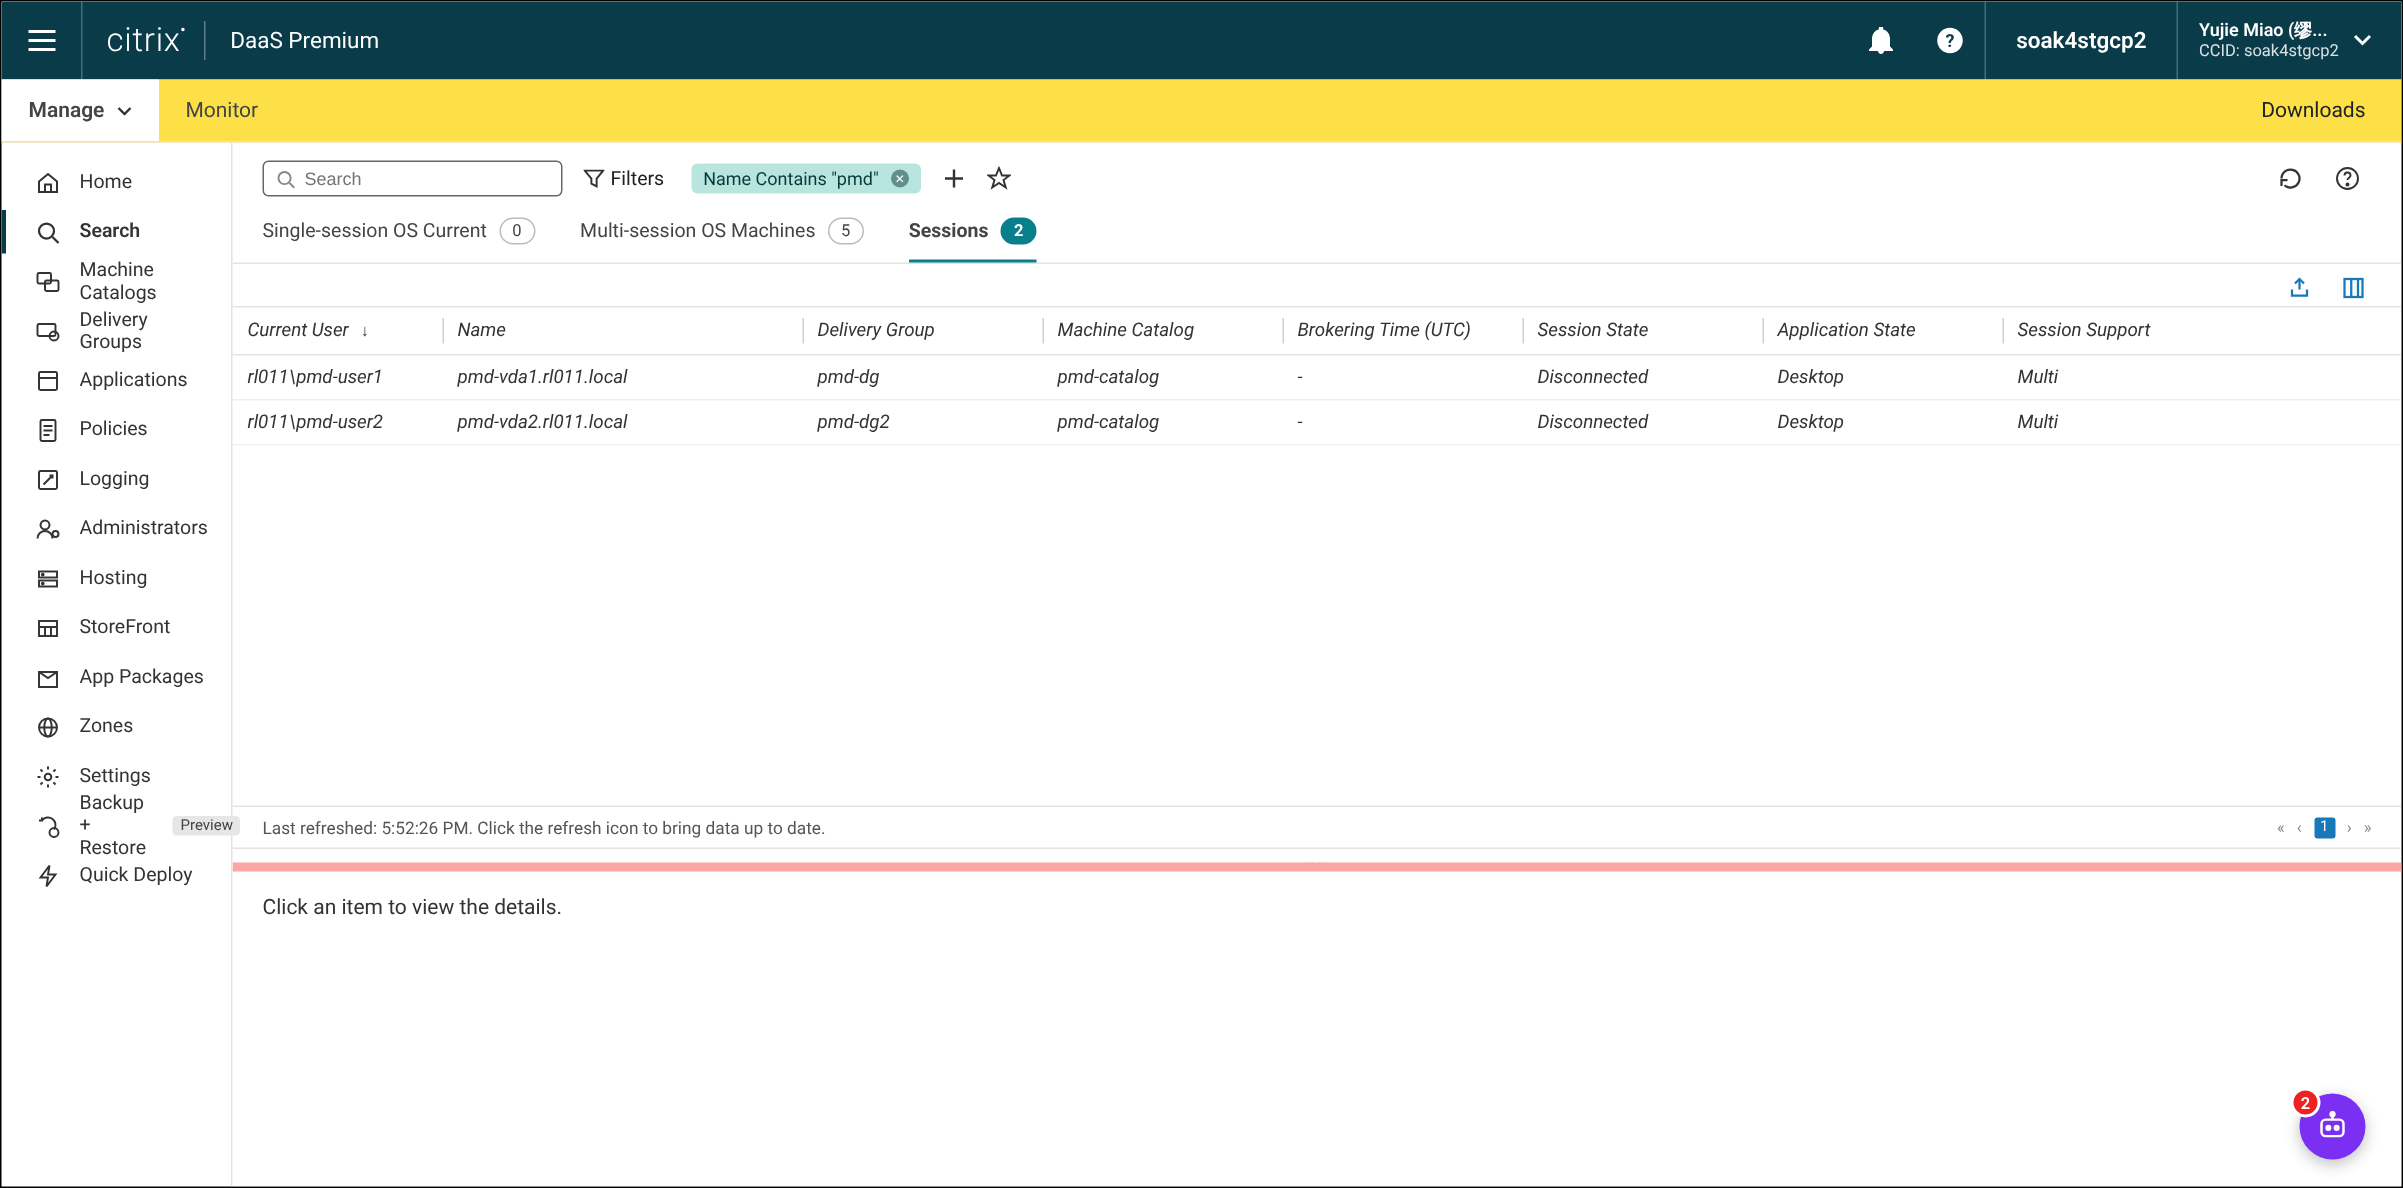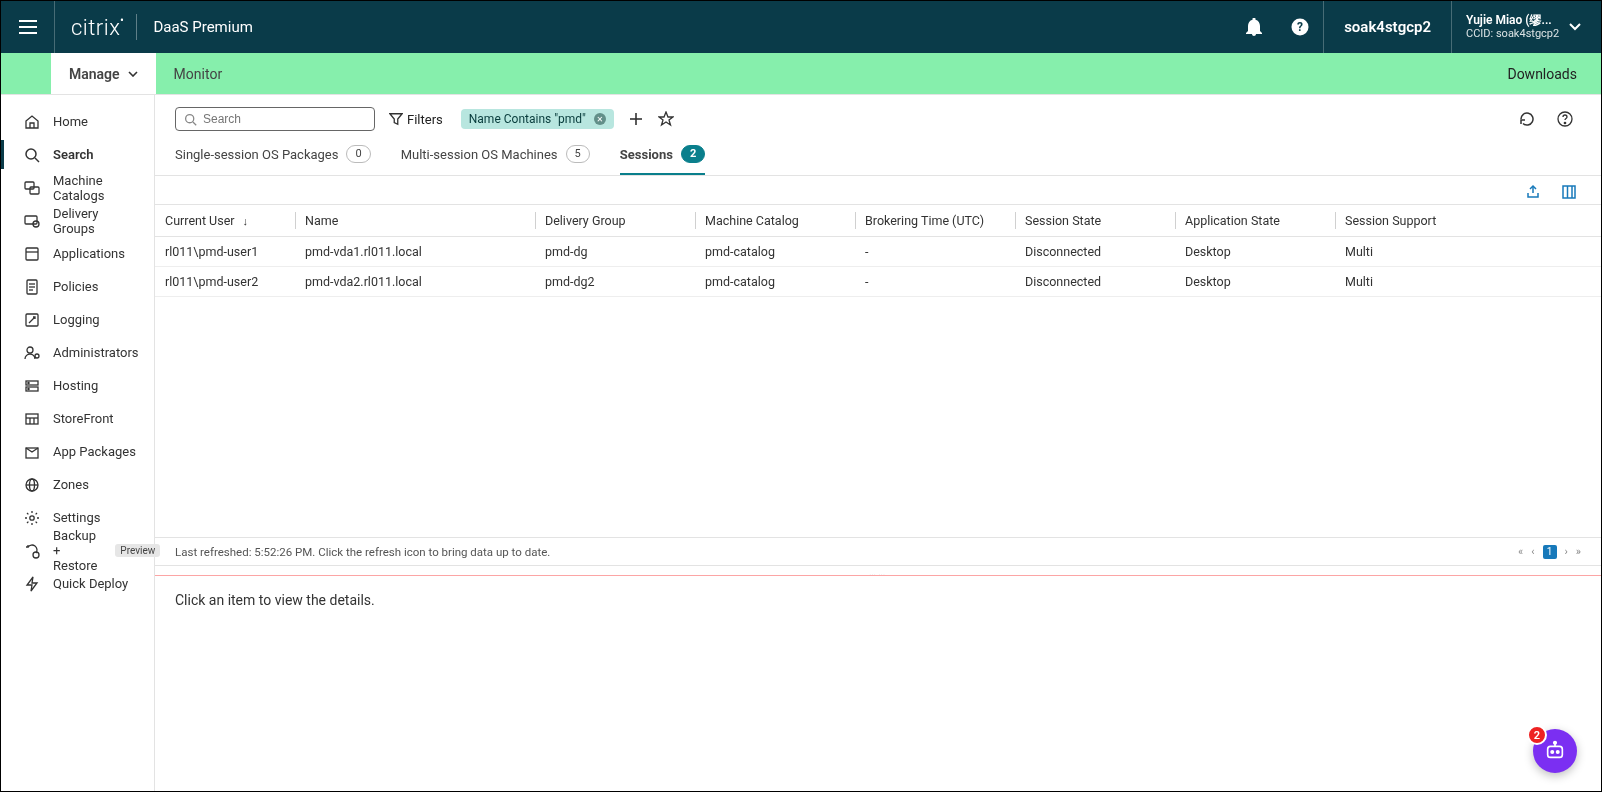--- a/index.html
+++ b/index.html
@@ -15,21 +15,21 @@
   .branddiv { width:1px; height:26px; background:rgba(255,255,255,.35); }
   .brandtitle { font-size:15px; font-weight:400; }
   .topright { margin-left:auto; display:flex; align-items:center; height:52px; }
   .topicon-slot { width:46px; height:52px; display:flex; align-items:center; justify-content:center; }
   .tenant { padding:0 20px; font-size:15px; font-weight:600; border-left:1px solid rgba(255,255,255,.25); height:52px; display:flex; align-items:center;}
   .userbox { border-left:1px solid rgba(255,255,255,.25); height:52px; display:flex; align-items:center; padding:0 14px; gap:10px; min-width:150px;}
   .userbox .uname { font-size:12px; font-weight:600; line-height:14px;}
   .userbox .ccid { font-size:11px; opacity:.85; line-height:14px;}
 
   
-  .navrow { height:42px; background:#86efac; border-bottom:1px solid #e3e3e3; display:flex; align-items:stretch; padding-left:50px;}
+  .navrow { height:42px; background:#fde047; border-bottom:1px solid #e3e3e3; display:flex; align-items:stretch; }
   .navtab { display:flex; align-items:center; padding:0 18px; font-size:14px; color:#444; cursor:pointer;}
   .navtab.active { background:#fff; font-weight:600;}
   .navtab .chev { margin-left:8px;}
   .navspacer{flex:1;}
   .downloads { display:flex; align-items:center; padding:0 24px; font-size:14px; color:#222;}
 
   
   .bodyrow { display:flex; height:calc(792px - 52px - 42px - 2px);}
   .sidebar { width:154px; border-right:1px solid #e3e3e3; padding-top:10px; position:relative;}
   .sideitem { height:33px; display:flex; align-items:center; gap:12px; padding:0 14px 0 22px; font-size:13px; color:#333; cursor:pointer; position:relative;}
@@ -55,36 +55,36 @@
   .tab { display:flex; align-items:center; gap:8px; font-size:13px; color:#444; padding-bottom:10px; cursor:pointer; border-bottom:2px solid transparent;}
   .tab.active { font-weight:700; border-bottom-color:#0a7f8c;}
   .countpill { border:1px solid #bbb; border-radius:10px; padding:0 8px; font-size:11px; min-width:22px; text-align:center; line-height:16px; height:18px; display:inline-flex; align-items:center; justify-content:center;}
   .countpill.solid { background:#0a7f8c; border-color:#0a7f8c; color:#fff;}
 
   
   .tableactions { display:flex; justify-content:flex-end; gap:20px; padding:8px 24px 4px 0; }
   .tableactions svg { color:#1779ba; }
 
   
-  .tablewrap { overflow:auto;}
+  .tablewrap { overflow:auto;font-style:italic;}
   table.grid { width:100%; border-collapse:collapse; font-size:12.5px;}
   table.grid th { text-align:left; font-weight:400; color:#333; padding:8px 10px; border-top:1px solid #e3e3e3; border-bottom:1px solid #e3e3e3; position:relative;}
   table.grid th .colsep { position:absolute; left:0; top:7px; bottom:7px; width:1px; background:#d0d0d0;}
   table.grid td { padding:7px 10px; border-bottom:1px solid #eee; color:#333;}
   .sortarrow { margin-left:8px; font-size:11px;}
 
   
   .statusbar { border-top:1px solid #e3e3e3; display:flex; align-items:center; font-size:11.5px; color:#555; padding:4px 20px; height:28px;}
   .pager { margin-left:auto; display:flex; align-items:center; gap:8px; color:#888;}
   .pager .page-active { background:#1779ba; color:#fff; border-radius:2px; width:14px; height:14px; font-size:10px; display:inline-flex; align-items:center; justify-content:center;}
   .pager .nav { cursor:pointer; font-size:11px;}
 
   
   .splitter-handle { height:10px; text-align:center; color:#999; font-size:11px; letter-spacing:2px; user-select:none; cursor:row-resize; border-top:1px solid #e3e3e3;}
-  .detailpane { flex:1; padding:16px 20px; font-size:14px; color:#333; border-top:1px solid #fca5a5; background:#fff;}
+  .detailpane { flex:1; padding:16px 20px; font-size:14px; color:#333; border-top:6px solid #fca5a5; background:#fff;}
 
   
   .fab { position:absolute; right:24px; bottom:18px; width:44px; height:44px; border-radius:50%; background:#7b2ff2; display:flex; align-items:center; justify-content:center; color:#fff; box-shadow:0 3px 10px rgba(0,0,0,.25);}
   .fab .badge { position:absolute; top:-4px; left:-6px; width:20px; height:20px; border-radius:50%; background:#e22; color:#fff; font-size:11px; font-weight:600; display:flex; align-items:center; justify-content:center; border:2px solid #fff;}
 
   
   .tablegap { flex: 0 0 auto; height:240px;}
 
   svg { display:block; }
 </style>
@@ -349,21 +349,21 @@
                 <circle cx="8" cy="8" r="7"></circle>
                 <path d="M6 6a2 2 0 114 0c0 1.5-2 1.5-2 3"></path>
                 <circle cx="8" cy="12" r=".7" fill="#333"></circle>
               </svg></span>
         </span>
       </div>
     </div>
 
     <div class="tabsrow">
       <div class="tab">
-        <span>Single-session OS Packages</span>
+        <span>Single-session OS Current</span>
         <span class="countpill">0</span>
       </div>
       <div class="tab">
         <span>Multi-session OS Machines</span>
         <span class="countpill">5</span>
       </div>
       <div class="tab active">
         <span>Sessions</span>
         <span class="countpill solid">2</span>
       </div>

